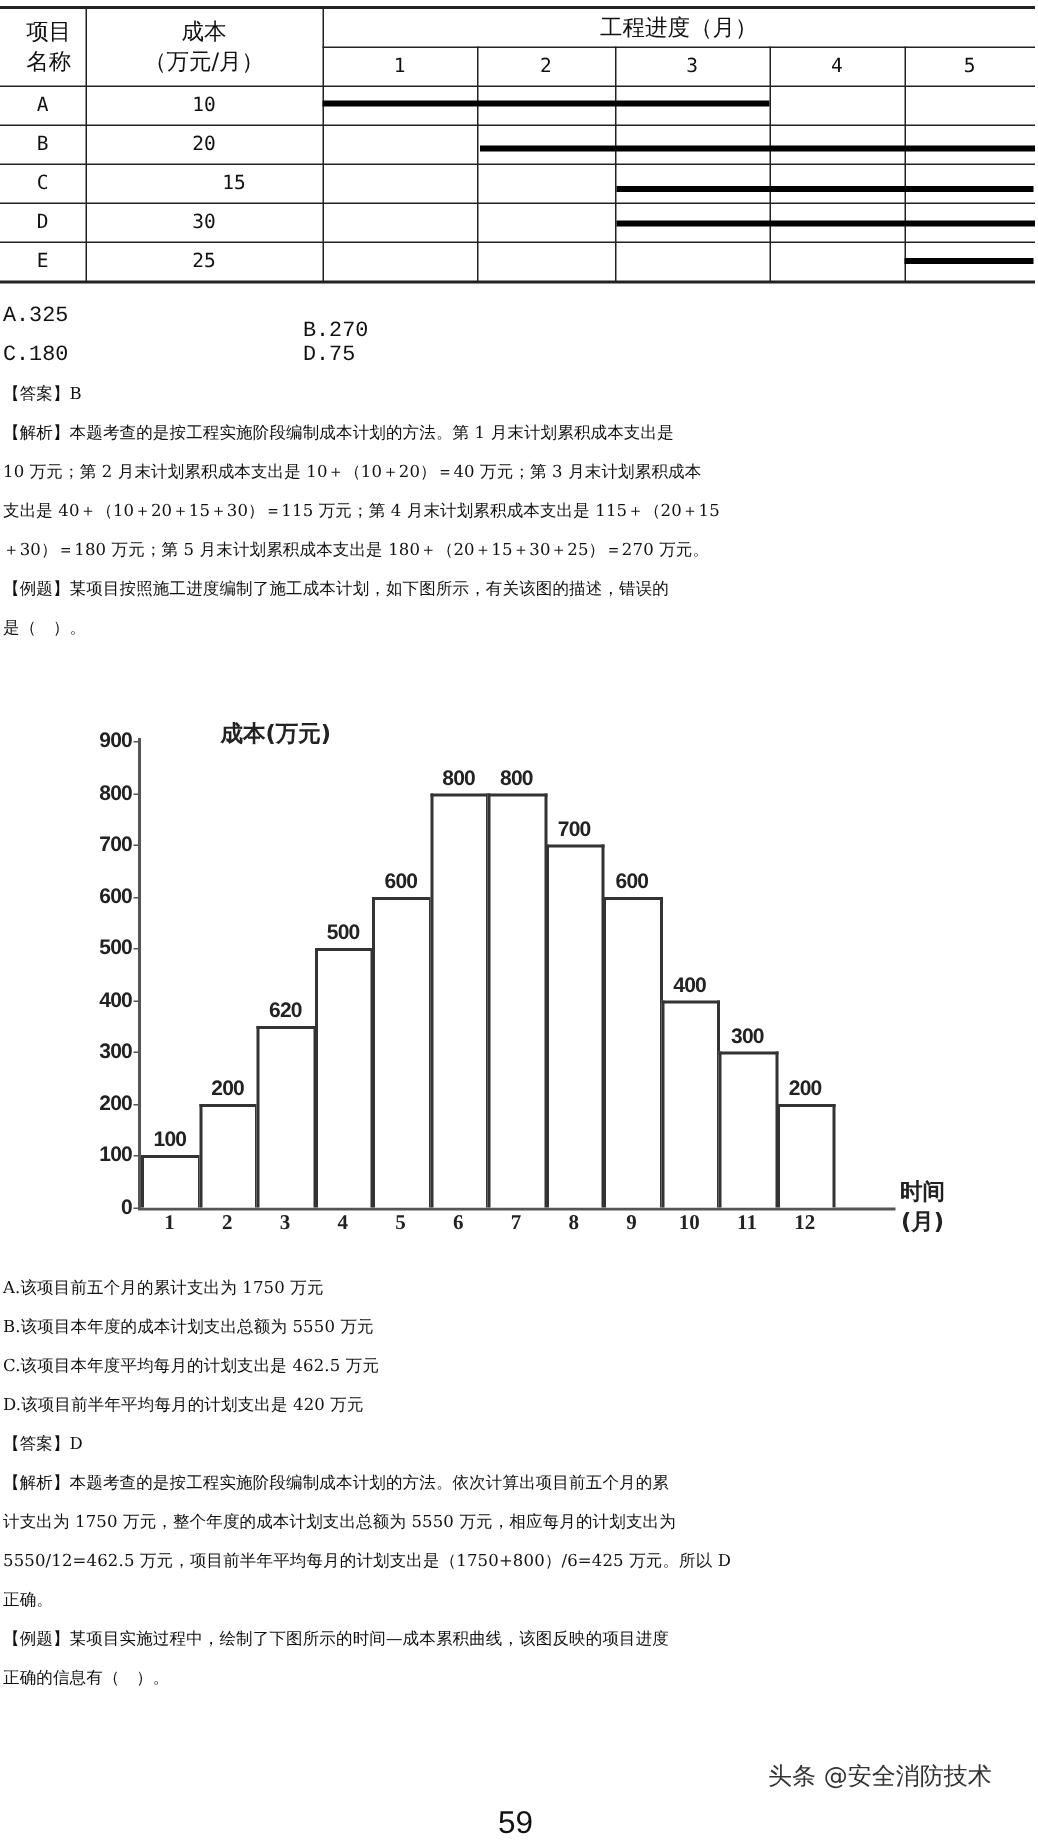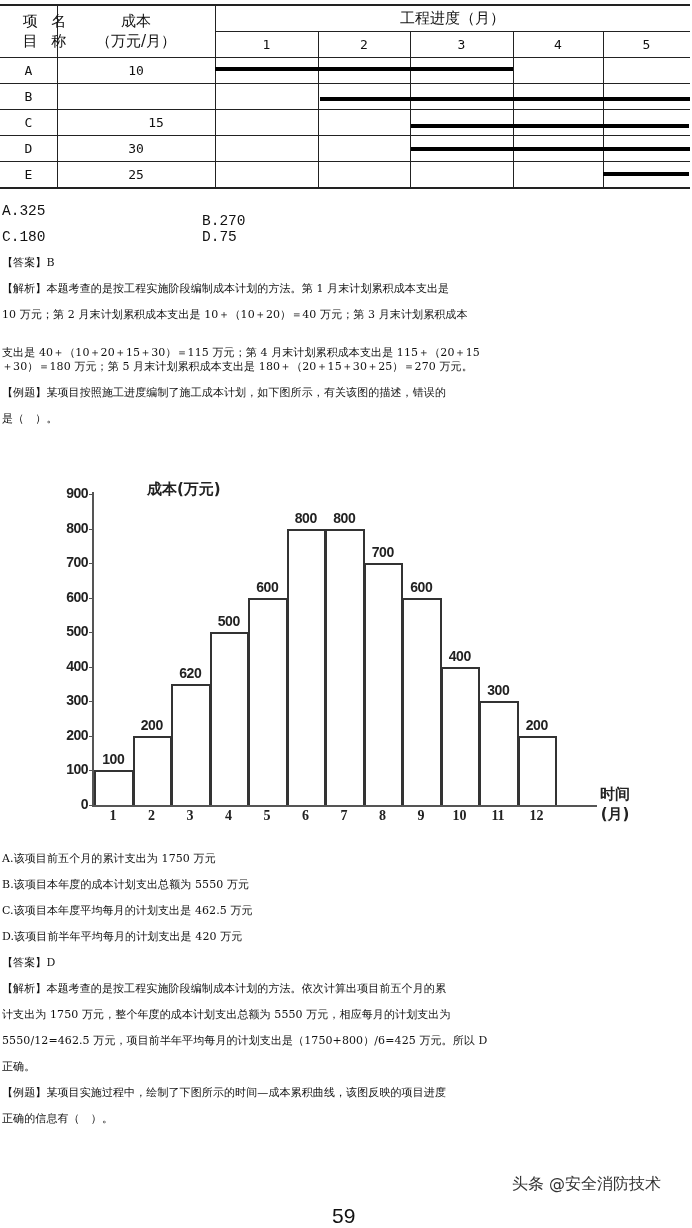--- a/index.html
+++ b/index.html
@@ -44,40 +44,41 @@
   <div class="hline" style="top:161px;"></div>
   <div class="hline" style="top:187px;border-top-width:2px;"></div>
 
   <div class="vline" style="left:57px;top:4px;height:184px;"></div>
   <div class="vline" style="left:215px;top:4px;height:184px;"></div>
   <div class="vline" style="left:318px;top:31px;height:157px;"></div>
   <div class="vline" style="left:410px;top:31px;height:157px;"></div>
   <div class="vline" style="left:513px;top:31px;height:157px;"></div>
   <div class="vline" style="left:603px;top:31px;height:157px;"></div>
 
-  <div class="cell hdr" style="left:16px;top:5px;width:57px;height:52px;flex-direction:row;">
+  <div class="cell hdr" style="left:4px;top:5px;width:57px;height:52px;flex-direction:column;">
     <span>项目</span>
     <span>名称</span>
   </div>
   <div class="cell hdr" style="left:215px;top:5px;width:475px;height:26px;">工程进度（月）</div>
   <div class="cell hdr" style="left:57px;top:5px;width:158px;height:52px;flex-direction:column;">
     <span>成本</span>
     <span>（万元/月）</span>
   </div>
   <div class="cell" style="left:215px;top:32px;width:103px;height:25px;">1</div>
   <div class="cell" style="left:318px;top:32px;width:92px;height:25px;">2</div>
   <div class="cell" style="left:410px;top:32px;width:103px;height:25px;">3</div>
   <div class="cell" style="left:513px;top:32px;width:90px;height:25px;">4</div>
   <div class="cell" style="left:603px;top:32px;width:87px;height:25px;">5</div>
 
   <div class="cell" style="left:0;top:58px;width:57px;height:25px;">A</div>
   <div class="cell" style="left:57px;top:58px;width:158px;height:25px;">10</div>
   <div class="bar" style="left:215px;top:67px;width:298px;"></div>
 
   <div class="cell" style="left:0;top:84px;width:57px;height:25px;">B</div>
+  <div class="cell" style="left:57px;top:84px;width:158px;height:25px;">20</div>
   <div class="bar" style="left:320px;top:97px;width:370px;"></div>
 
   <div class="cell" style="left:0;top:110px;width:57px;height:25px;">C</div>
   <div class="cell" style="left:57px;top:110px;width:158px;height:25px;margin-left:20px;">15</div>
   <div class="bar" style="left:411px;top:124px;width:278px;"></div>
 
   <div class="cell" style="left:0;top:136px;width:57px;height:25px;">D</div>
   <div class="cell" style="left:57px;top:136px;width:158px;height:25px;">30</div>
   <div class="bar" style="left:411px;top:147px;width:279px;"></div>
 
@@ -86,21 +87,21 @@
   <div class="bar" style="left:603px;top:172px;width:86px;"></div>
 </div>
 
 <div class="opt" style="left:2px;top:203px;">A.325</div>
 <div class="opt" style="left:202px;top:213px;">B.270</div>
 <div class="opt" style="left:2px;top:229px;">C.180</div>
 <div class="opt" style="left:202px;top:229px;">D.75</div>
 <div class="line" style="top:255px;">【答案】B</div>
 <div class="line" style="top:281px;">【解析】本题考查的是按工程实施阶段编制成本计划的方法。第 1 月末计划累积成本支出是</div>
 <div class="line" style="top:307px;">10 万元；第 2 月末计划累积成本支出是 10＋（10＋20）＝40 万元；第 3 月末计划累积成本</div>
-<div class="line" style="top:333px;margin-top:12px;">支出是 40＋（10＋20＋15＋30）＝115 万元；第 4 月末计划累积成本支出是 115＋（20＋15</div>
+<div class="line" style="top:333px;">支出是 40＋（10＋20＋15＋30）＝115 万元；第 4 月末计划累积成本支出是 115＋（20＋15</div>
 <div class="line" style="top:359px;">＋30）＝180 万元；第 5 月末计划累积成本支出是 180＋（20＋15＋30＋25）＝270 万元。</div>
 <div class="line" style="top:385px;">【例题】某项目按照施工进度编制了施工成本计划，如下图所示，有关该图的描述，错误的</div>
 <div class="line" style="top:411px;">是（　）。</div>
 
 <div id="chart">
 
   <div class="abs" style="left:92px;top:22px;width:2px;height:314px;background:#555;"></div>
 
   <div class="abs" style="left:92px;top:335px;width:505px;height:2px;background:#555;"></div>
   <div class="abs" style="left:102px;top:10px;font-size:15px;font-weight:bold;font-family:'DejaVu Sans','Liberation Sans',sans-serif;color:#222;margin-left:45px;">成本(万元)</div>

